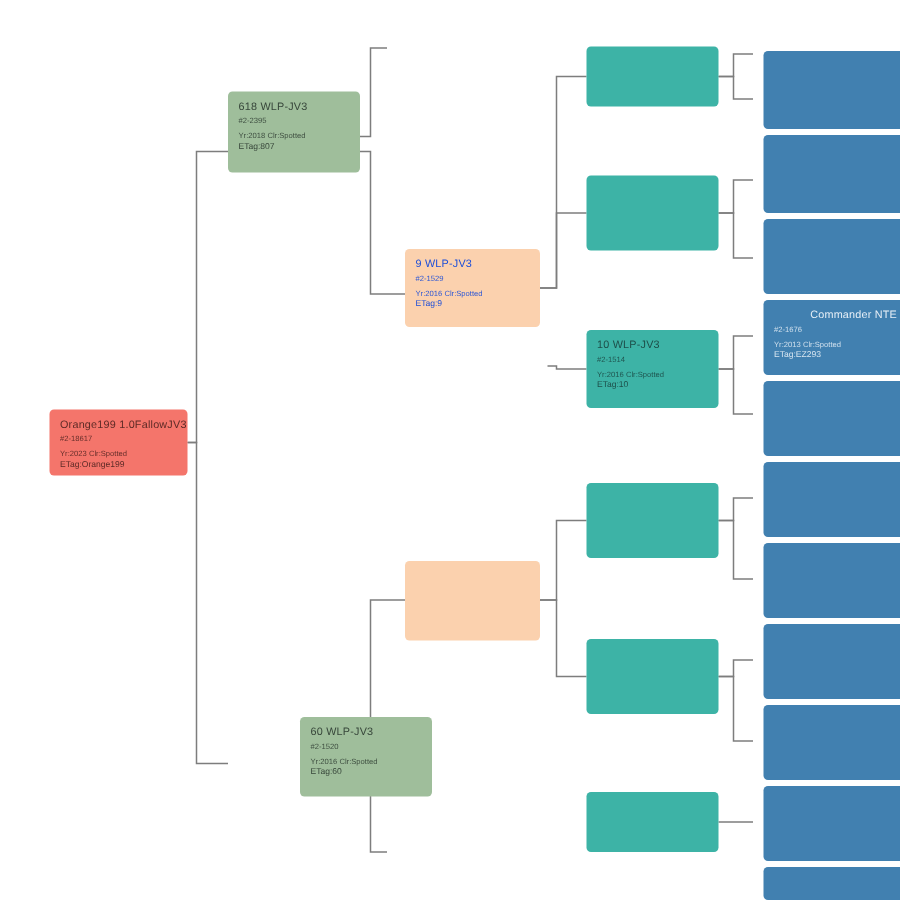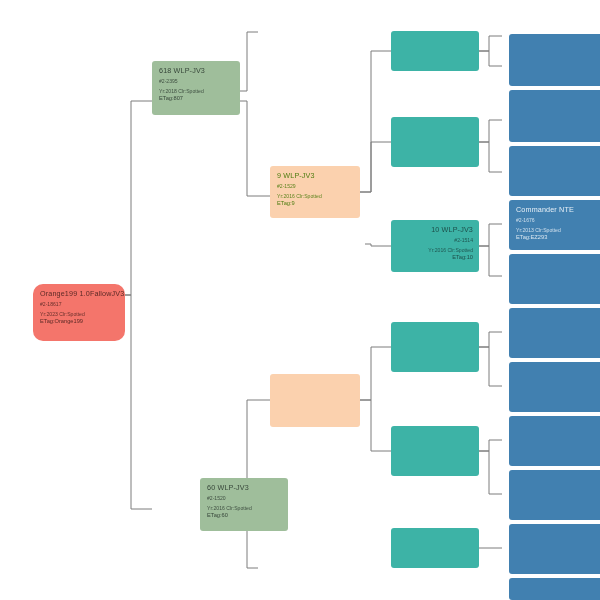--- a/index.html
+++ b/index.html
@@ -47,24 +47,24 @@
   }
   .node .n-etag {
     font-size:5.7px;
     line-height:7.5px;
     white-space:nowrap;
     margin-top:0.5px;
   }
   
   .c-red   { background:#f4756b; color:#5d2a26; }
   .c-green { background:#9fbe9b; color:#37463a; }
-  .c-orange{ background:#fbd1ae; color:#4d7c0f; }
+  .c-orange{ background:#fbd1ae; color:#1d4ed8; }
   .c-teal  { background:#3db3a6; color:#1d4f4a; }
   .c-blue  { background:#4180b0; color:#d9e6f1; }
-  .c-blue .n-name { color:#e7eff7; }
+  .c-blue .n-name { color:#e7eff7;text-align:right; }
 </style>
 </head>
 <body>
 
 <div id="chart">
   <svg class="links" viewBox="0 0 600 600" xmlns="http://www.w3.org/2000/svg">
     <g id="link-group" fill="none" stroke="#7d7d7d" stroke-width="1">
         <path d="M125,295 L131,295 L131,101 L152,101"></path>
         <path d="M125,295 L131,295 L131,509 L152,509"></path>
         <path d="M240,91   L247,91   L247,32   L258,32"></path>
@@ -83,21 +83,21 @@
         <path d="M479,246  L489,246  L489,224  L502,224"></path>
         <path d="M479,246  L489,246  L489,276  L502,276"></path>
         <path d="M479,347  L489,347  L489,332  L502,332"></path>
         <path d="M479,347  L489,347  L489,386  L502,386"></path>
         <path d="M479,451  L489,451  L489,440  L502,440"></path>
         <path d="M479,451  L489,451  L489,494  L502,494"></path>
         <path d="M479,548  L489,548  L489,548  L502,548"></path>
       </g>
   </svg>
   <div id="node-layer">
-      <div class="node c-red" style="left: 33px; top: 284px; width: 92px; height: 57px; border-radius: 10px;">
+      <div class="node c-red" style="left: 33px; top: 273px; width: 92px; height: 44px;">
     <div class="n-name">Orange199 1.0FallowJV3</div>
     <div class="n-id">#2-18617</div>
     <div class="n-meta">Yr:2023  Clr:Spotted</div>
     <div class="n-etag">ETag:Orange199</div>
   </div>
       <div class="node c-green" style="left: 152px; top: 61px; width: 88px; height: 54px;">
     <div class="n-name">618 WLP-JV3</div>
     <div class="n-id">#2-2395</div>
     <div class="n-meta">Yr:2018  Clr:Spotted</div>
     <div class="n-etag">ETag:807</div>
@@ -125,21 +125,21 @@
     <div class="n-id"></div>
     <div class="n-meta"></div>
     <div class="n-etag"></div>
   </div>
       <div class="node c-teal" style="left: 391px; top: 117px; width: 88px; height: 50px;">
     <div class="n-name"></div>
     <div class="n-id"></div>
     <div class="n-meta"></div>
     <div class="n-etag"></div>
   </div>
-      <div class="node c-teal" style="left: 391px; top: 220px; width: 88px; height: 52px; text-align: right;">
+      <div class="node c-teal" style="left: 391px; top: 220px; width: 88px; height: 52px;">
     <div class="n-name">10 WLP-JV3</div>
     <div class="n-id">#2-1514</div>
     <div class="n-meta">Yr:2016  Clr:Spotted</div>
     <div class="n-etag">ETag:10</div>
   </div>
       <div class="node c-teal" style="left: 391px; top: 322px; width: 88px; height: 50px;">
     <div class="n-name"></div>
     <div class="n-id"></div>
     <div class="n-meta"></div>
     <div class="n-etag"></div>

